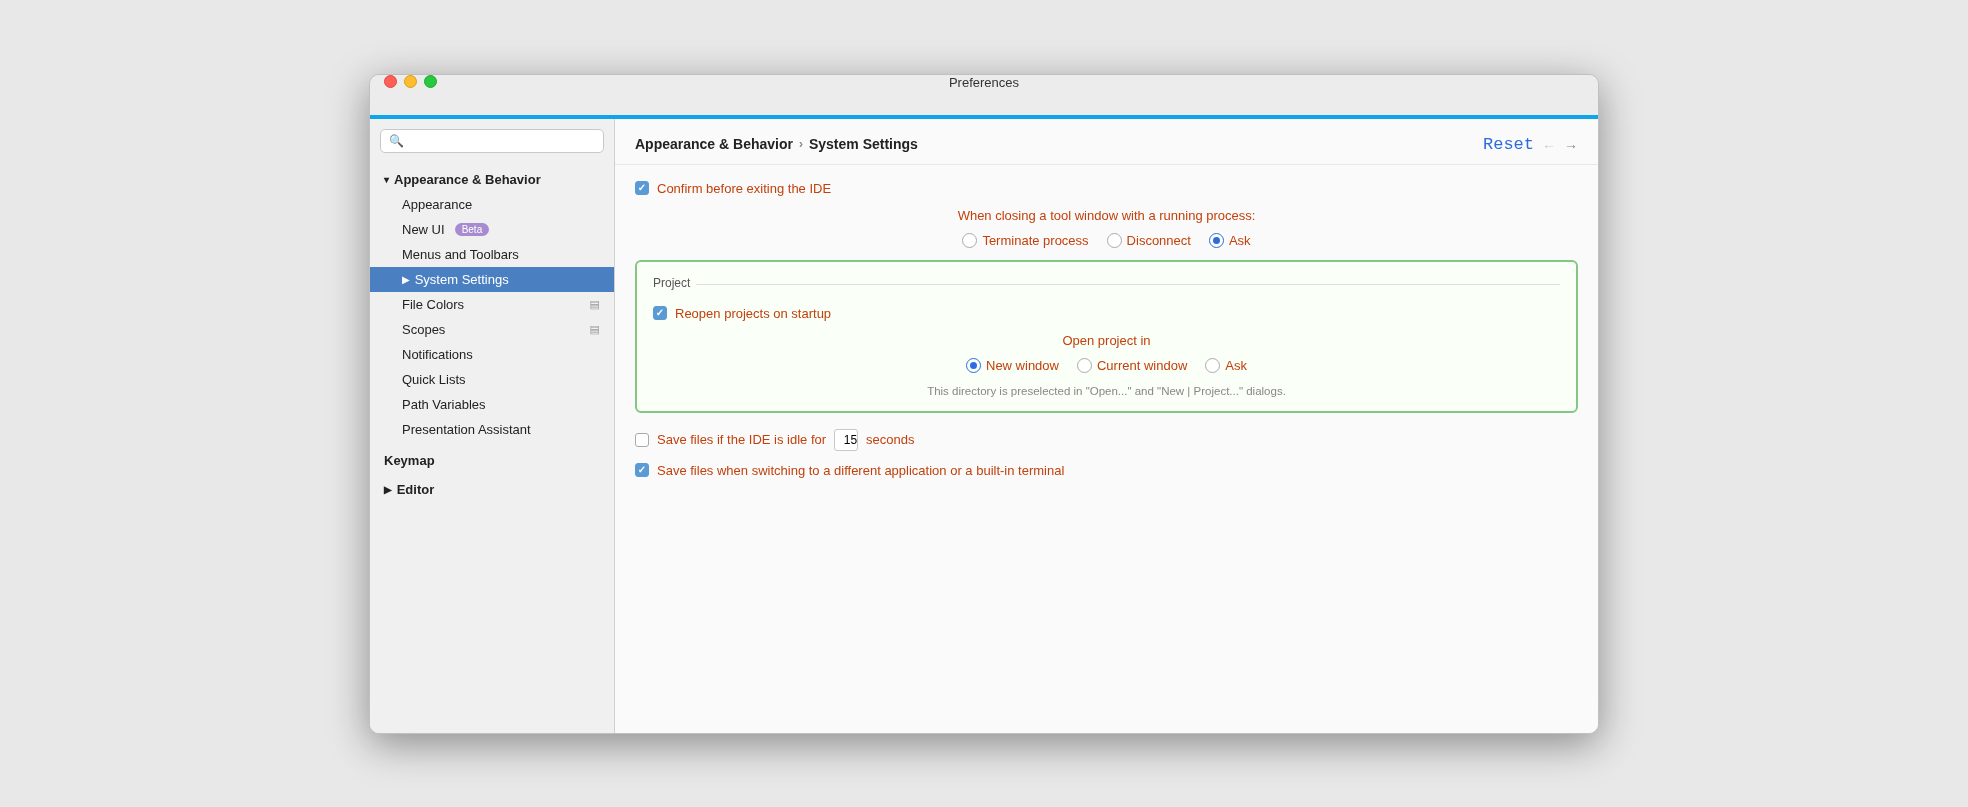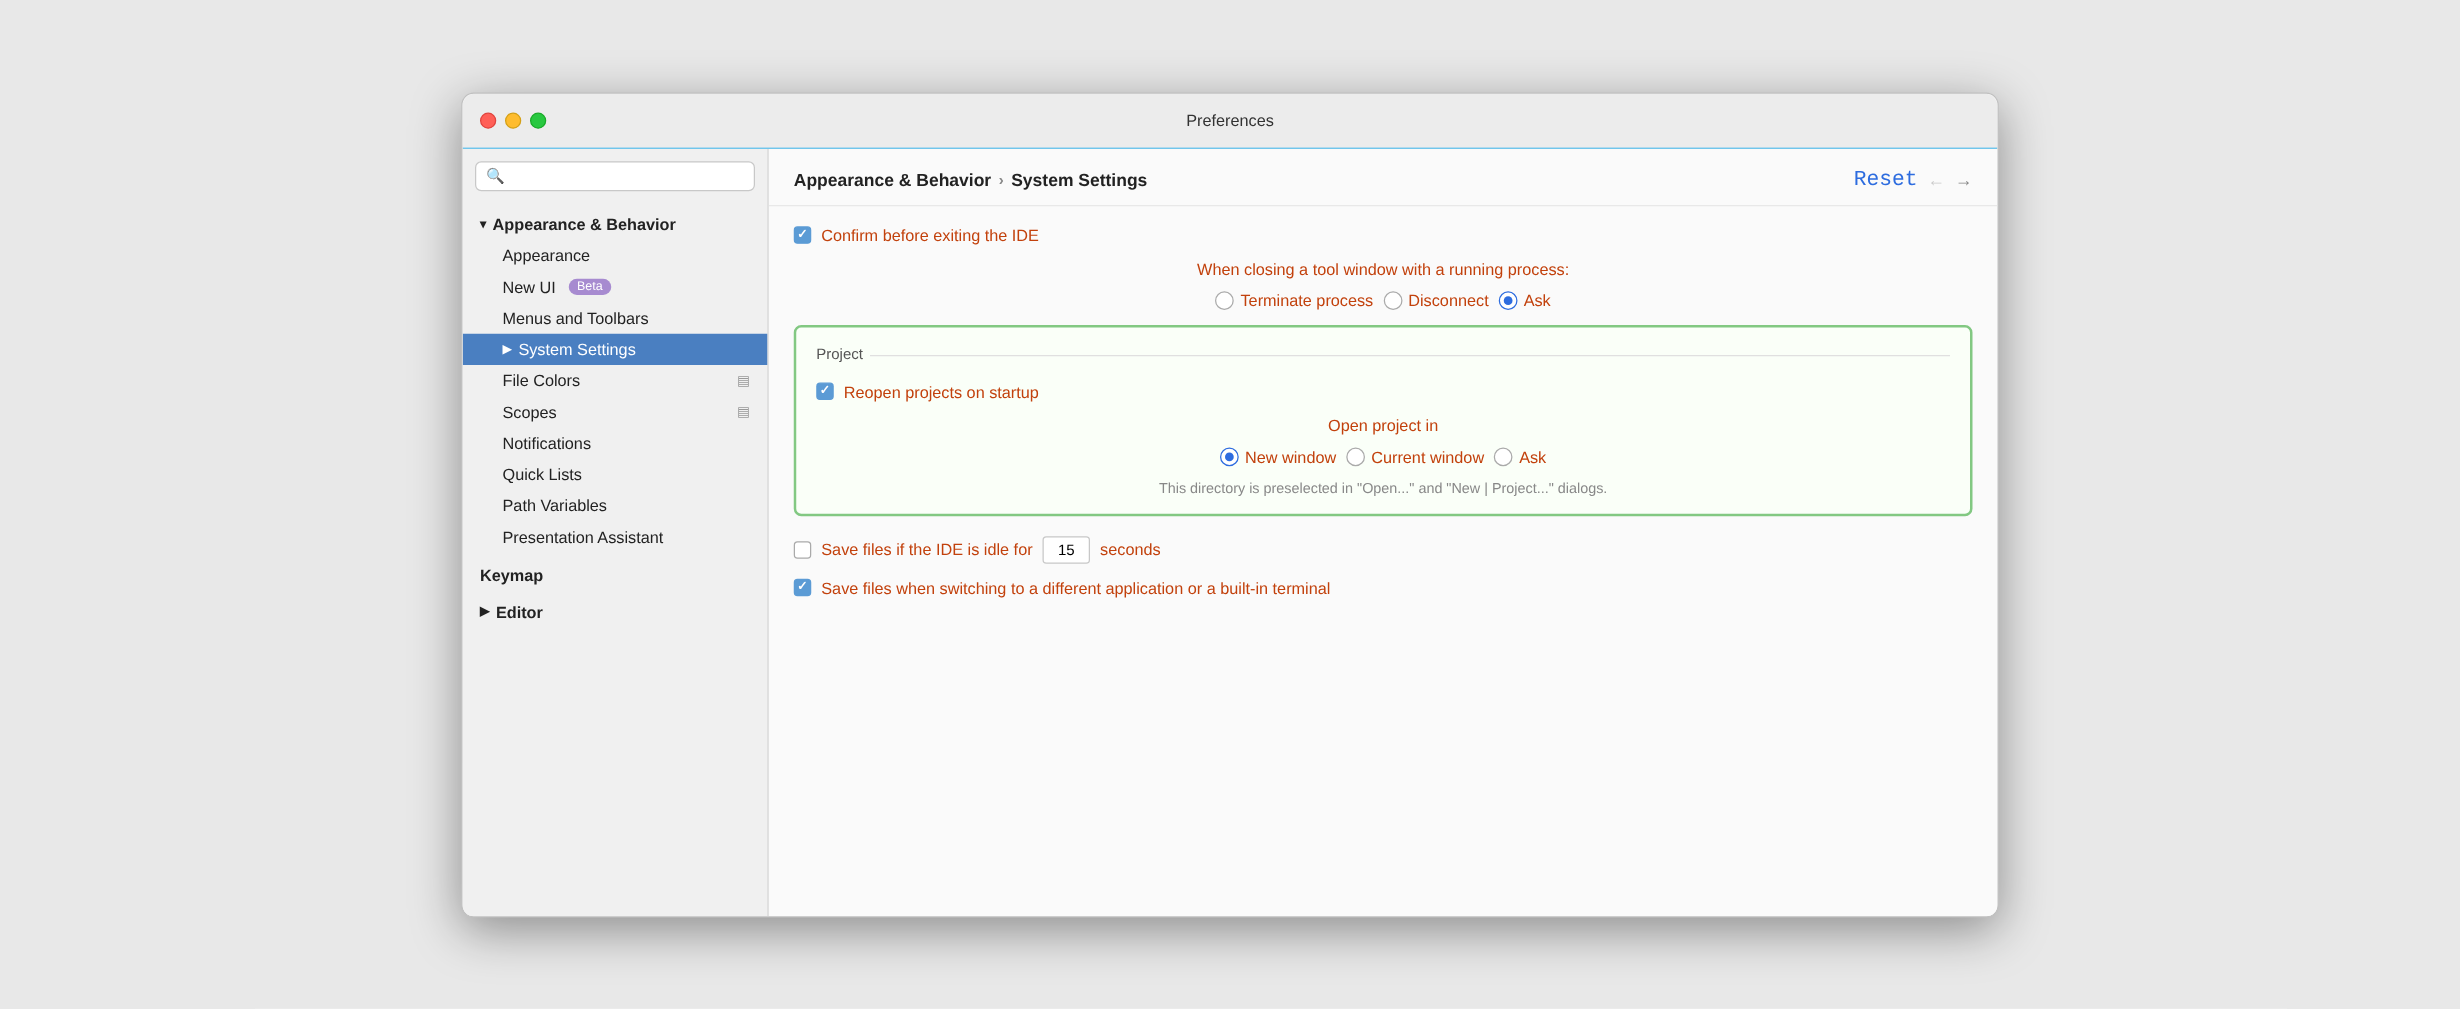--- a/index.html
+++ b/index.html
@@ -19,23 +19,22 @@
       border-radius: 10px;
       box-shadow: 0 10px 40px rgba(0,0,0,0.4);
       display: flex;
       flex-direction: column;
       overflow: hidden;
       border: 1px solid #c0c0c0;
     }
     .titlebar {
       height: 44px;
       background: #ececec;
-      border-bottom: 1px solid #0ea5e9;
-      display: flex;
-      align-items: center;
+      border-bottom: 4px solid #0ea5e9;
+      display: flex;
       justify-content: center;
       position: relative;
       border-radius: 10px 10px 0 0;
     }
     .traffic-lights {
       position: absolute;
       left: 14px;
       display: flex;
       gap: 7px;
       align-items: center;
@@ -220,21 +219,21 @@
       line-height: 1;
     }
     .label-text {
       font-size: 13px;
       color: #c2410c;
     }
     
     .radio-group {
       display: flex;
       align-items: center;
-      gap: 8px;
+      gap: 18px;
     }
     .radio-option {
       display: flex;
       align-items: center;
       gap: 5px;
       cursor: pointer;
     }
     .radio-circle {
       width: 15px;
       height: 15px;
@@ -309,25 +308,25 @@
       text-align: center;
     }
     
     .autosave-box {
       display: flex;
       flex-direction: column;
       gap: 12px;
       padding-top: 4px;
     }
     .idle-input {
-      width: 38px;
+      width: 24px;
       height: 22px;
       border: 1px solid #c8c8c8;
       border-radius: 3px;
-      text-align: center;
+      text-align: right;
       font-size: 12px;
       background: white;
     }
     .separator-row {
       display: flex;
       align-items: center;
     }
   </style>
 </head>
 <body>

